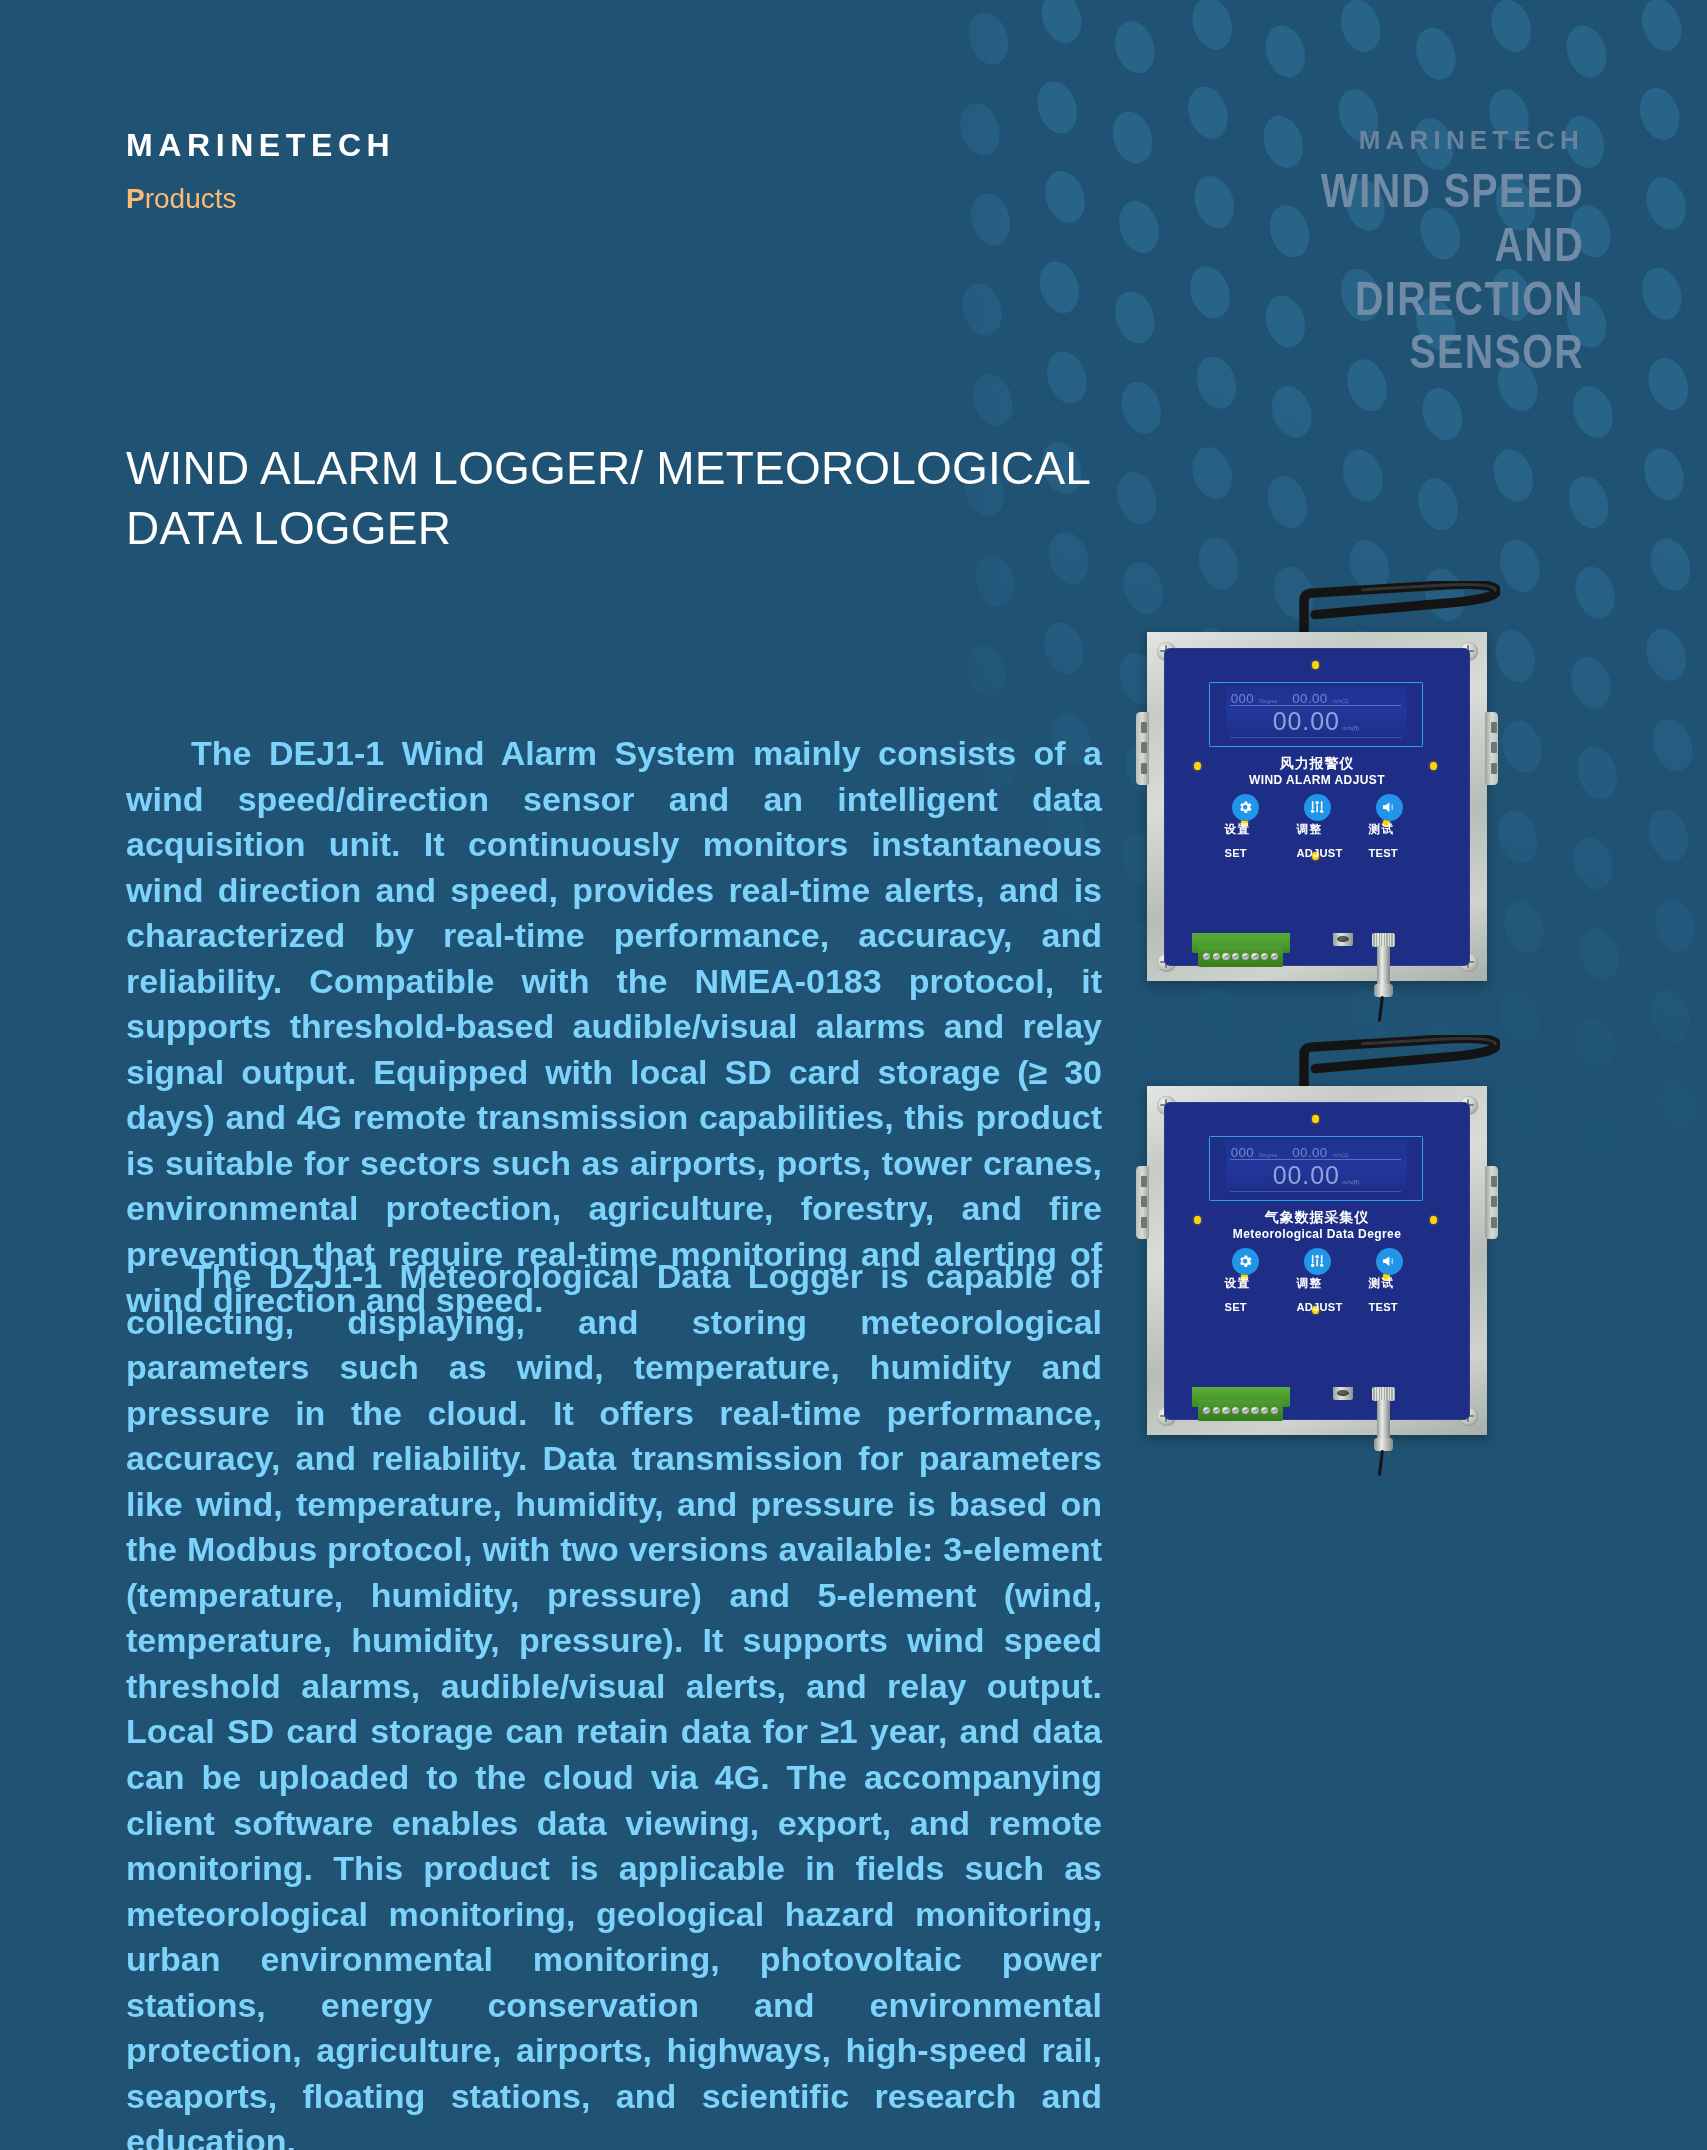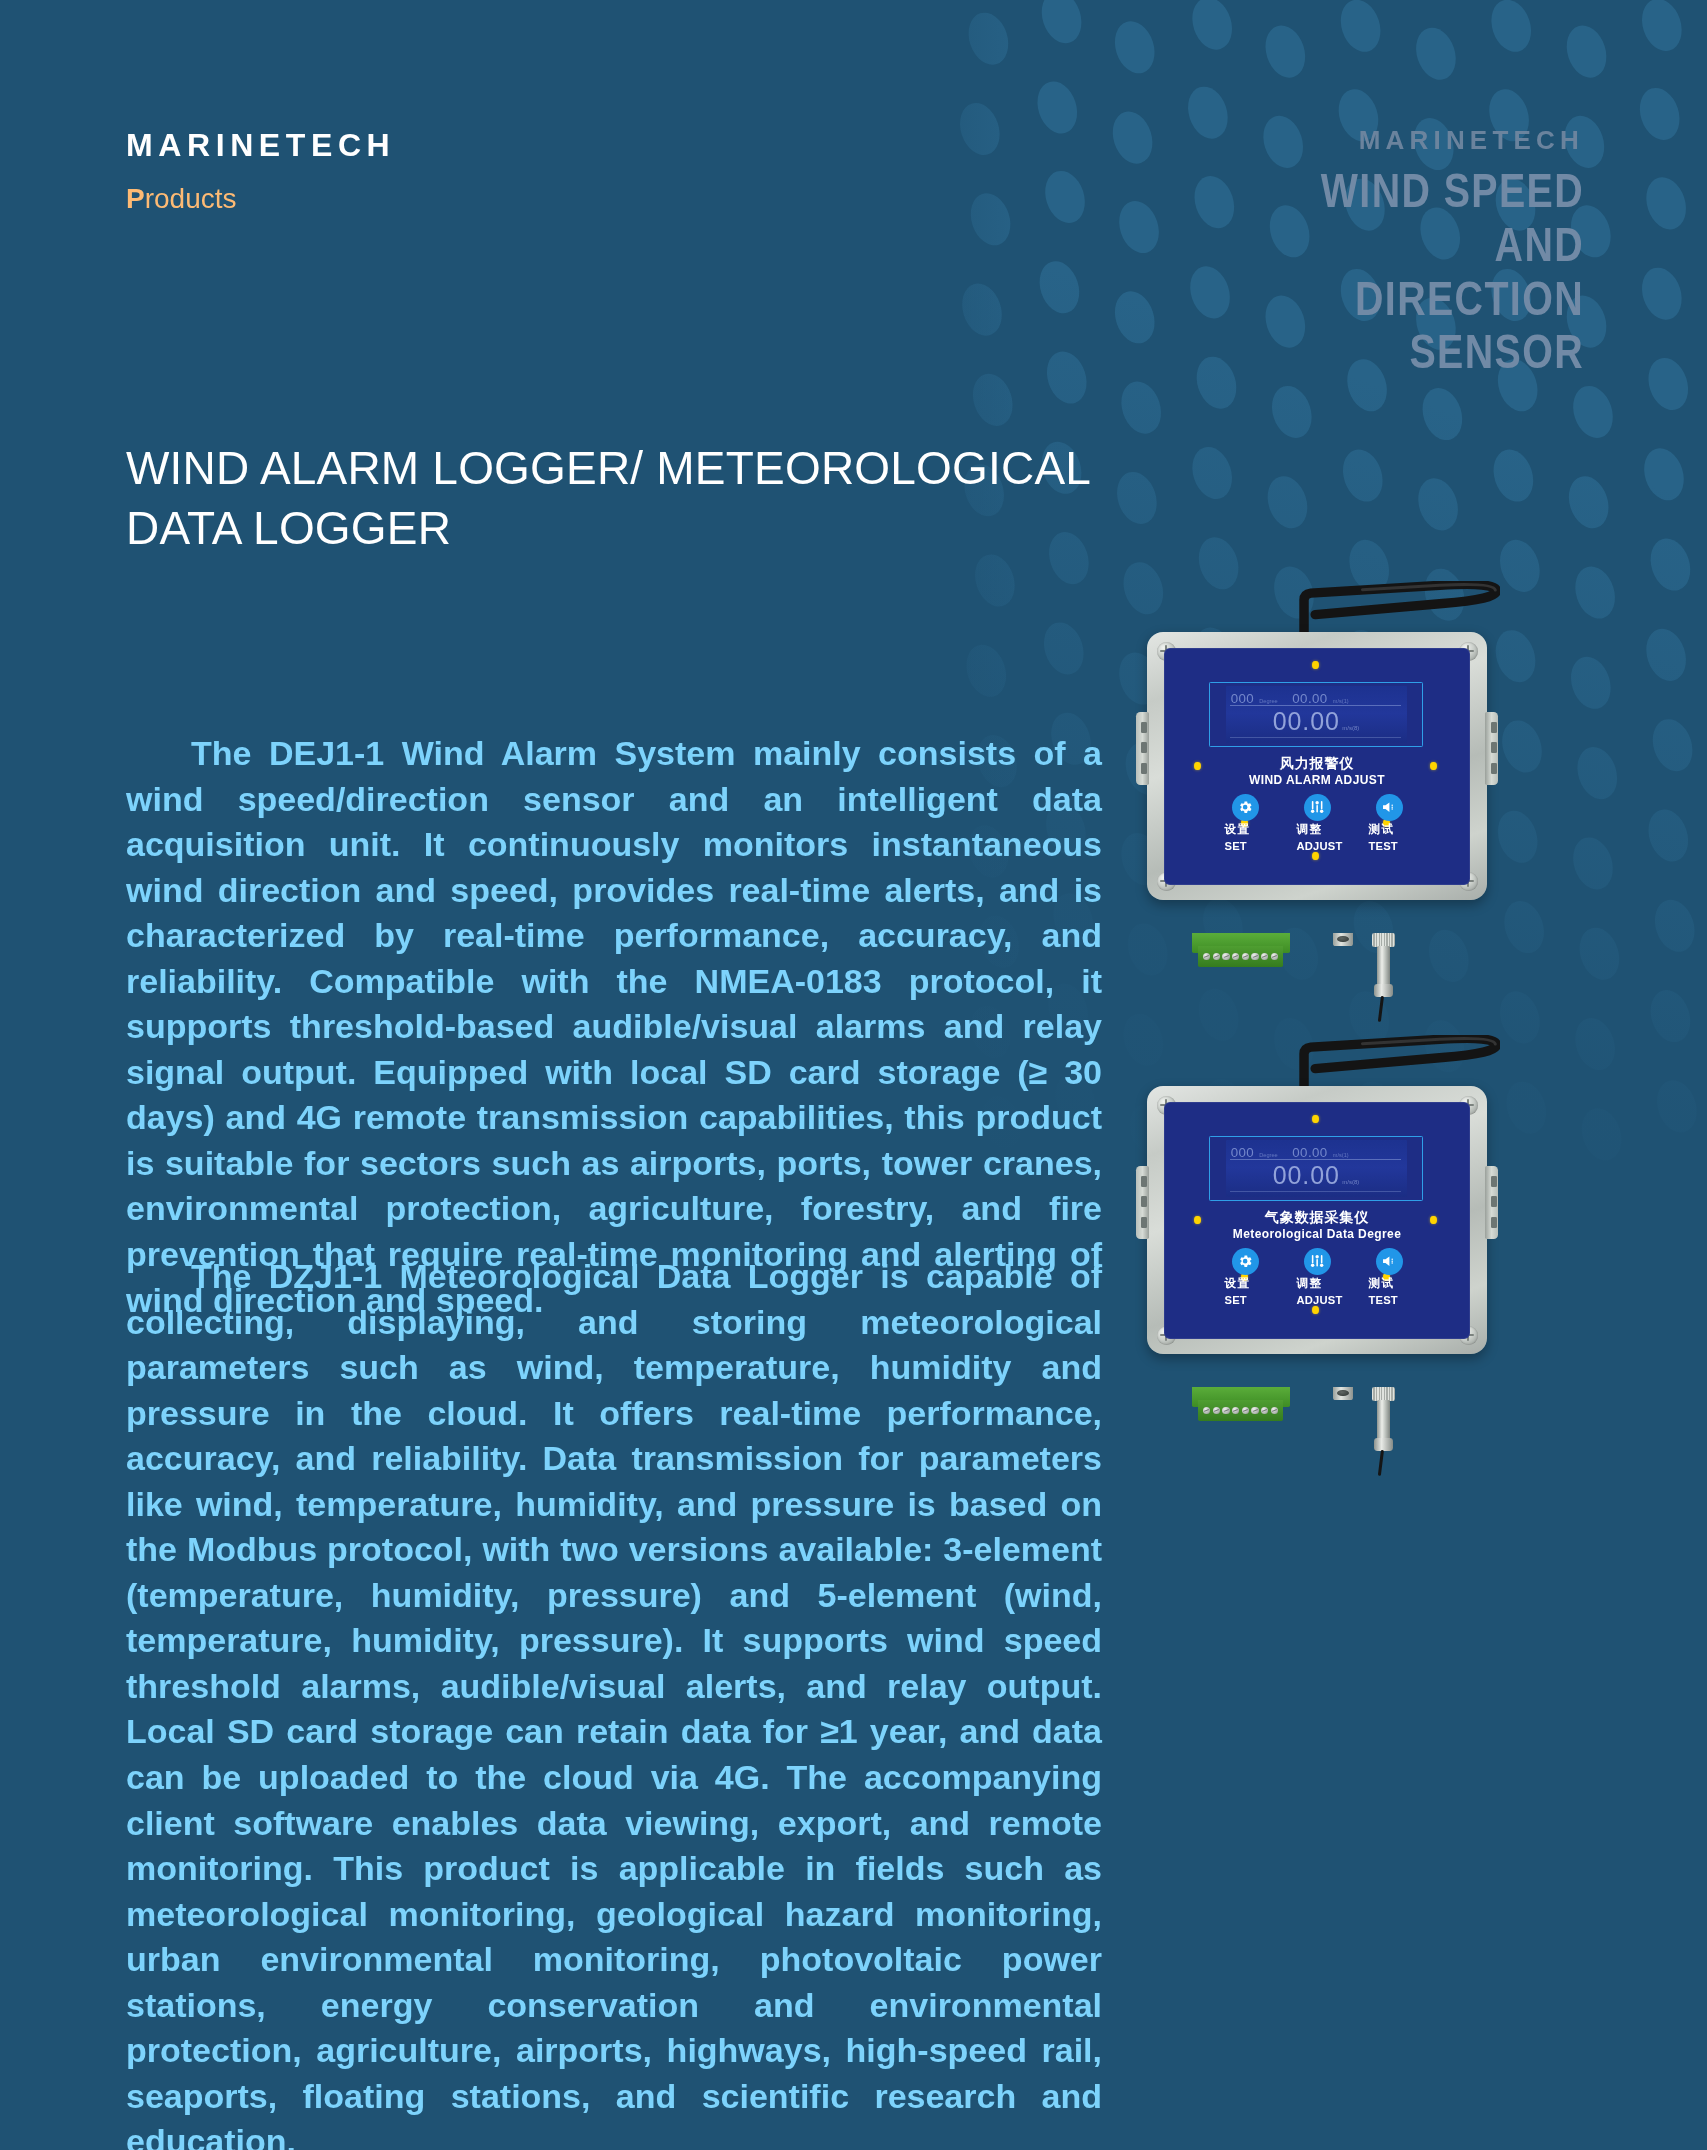--- a/index.html
+++ b/index.html
@@ -154,22 +154,22 @@
     width:202px;
     height:56px;
     pointer-events:none;
   }
   .antenna svg { display:block; width:100%; height:100%; }
 
   
   .shell {
     position:relative;
     width:340px;
-    height:268px;
-    border-radius:16px;
+    height:349px;
+    border-radius:0;
     background:linear-gradient(160deg,#e3e6e3 0%,#c6cbc6 18%,#d9ddd8 38%,#b6bcb7 62%,#ced3cd 82%,#a8aeaa 100%);
     box-shadow:0 4.3px 11.2px rgba(0,0,0,.30);
   }
   
   .lug {
     position:absolute;
     width:13px;
     height:73px;
     top:80px;
     background:linear-gradient(90deg,#b9bfba,#d6dbd5,#9aa09b);
@@ -339,21 +339,21 @@
   .btn-cn {
     margin-top:3.9px;
     color:#ffffff;
     font-size:11.6px;
     font-weight:700;
     letter-spacing:1.3px;
     line-height:1;
     font-family:"DejaVu Sans", sans-serif;
   }
   .btn-en {
-    margin-top:5px;
+    margin-top:12px;
     color:#ffffff;
     font-size:11.2px;
     font-weight:700;
     letter-spacing:0.2px;
     line-height:1;
   }
 
   
   .hw { position:absolute; left:0; top:301px; width:340px; height:99px; }
   .terminal {

